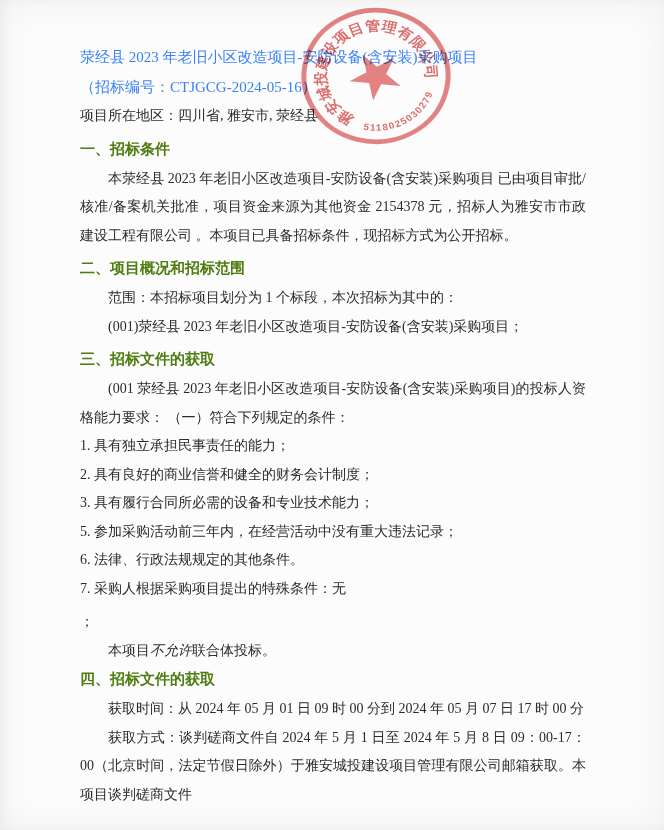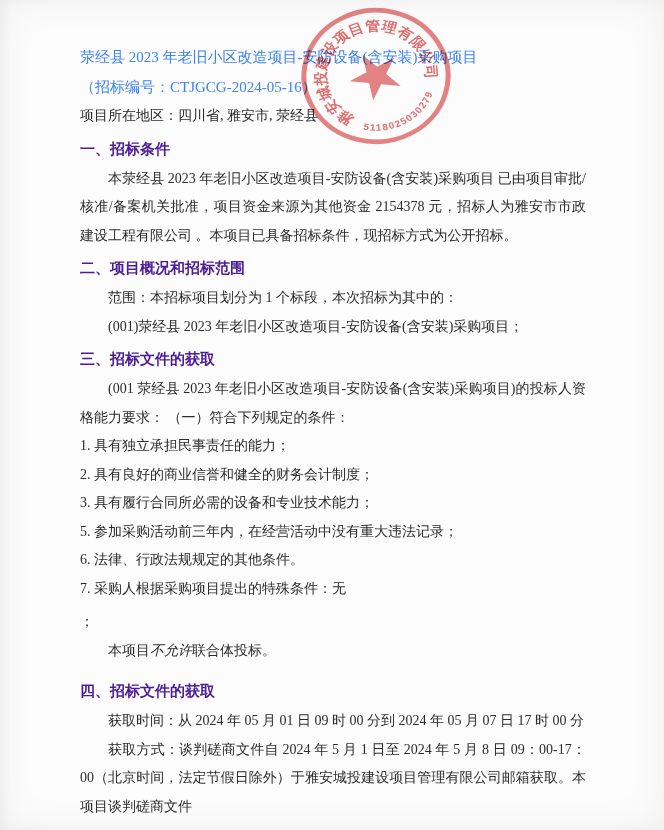--- a/index.html
+++ b/index.html
@@ -8,28 +8,28 @@
   .page {
     position:relative; width:664px; height:830px; overflow:hidden;
     background:#fcfcfc; color:#2b2b2b;
     box-shadow: inset 0 0 40px rgba(0,0,0,0.05), inset 4px 0 10px rgba(0,0,0,0.04);
   }
   .content { padding:42px 78px 0 80px; }
   .title-block { font-size:15px; line-height:30px; color:#3b82f6; }
   .location { font-size:14px; line-height:28px; }
   .sec-heading {
     font-family:"Liberation Sans","DejaVu Sans",sans-serif;
-    font-size:15px; font-weight:700; color:#4c1d95;
+    font-size:15px; font-weight:700; color:#4d7c0f;
     line-height:28px; margin:4px 0 2px;
   }
   p.body-line { font-size:14px; line-height:28.5px; text-align:justify; }
   .indent { text-indent:2em; }
   .semi { margin-top:5px; text-align:left; }
   .joint i { font-style:italic; }
-  .sec4-gap { margin-top:12px; }
+  .sec4-gap { margin-top:0; }
   
   .stamp {
     position:absolute; left:296px; top:3px; width:160px; height:146px;
     mix-blend-mode:multiply; opacity:0.82; pointer-events:none;
   }
   .stamp svg { width:100%; height:100%; }
   .stamp text {
     font-family:"Liberation Sans","DejaVu Sans",sans-serif;
     fill:#d94f4f;
   }

